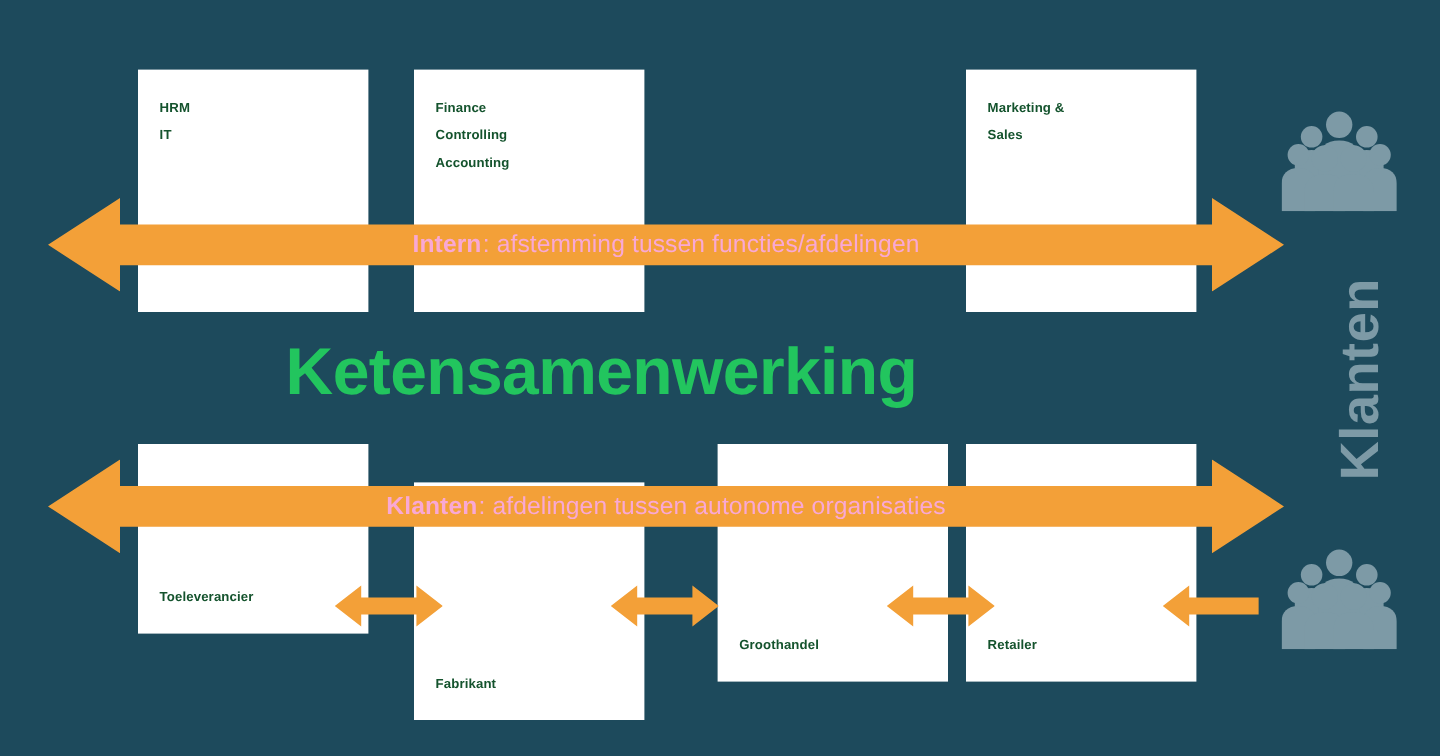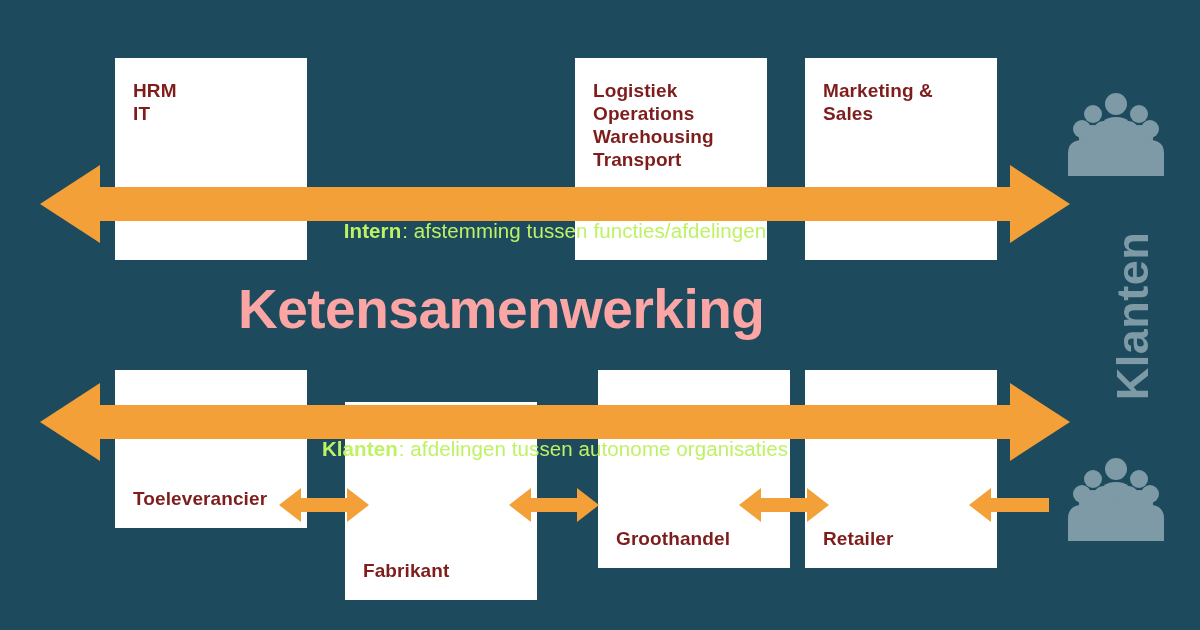--- a/index.html
+++ b/index.html
@@ -13,52 +13,52 @@
   .stage{position:absolute;inset:0;}
 
   
   .panel{
     position:absolute;
     background:#ffffff;
   }
   .panel .ptext{
     position:absolute;
     left:18px;
-    color:#7f1d1d;
+    color:#14532d;
     font-weight:700;
-    font-size:19px;
+    font-size:11px;
     line-height:23px;
     letter-spacing:.1px;
     white-space:pre-line;
   }
   .top-panel .ptext{top:21px;}
   .bot-panel .ptext{bottom:18px;font-weight:700;}
 
   
   .bigarrow{position:absolute;height:78px;}
   .bigarrow svg{display:block;width:100%;height:100%;}
   .bigarrow .label{
     position:absolute;
     top:0;left:0;right:0;bottom:0;
-    display:flex;align-items:flex-end;justify-content:center;
-    color:#bef264;
+    display:flex;align-items:center;justify-content:center;
+    color:#f9a8d4;
     font-size:20.5px;
     letter-spacing:.1px;
     pointer-events:none;
   }
   .bigarrow .label b{font-weight:700;margin-right:1px;}
 
   
   .smallarrow{position:absolute;height:46px;}
   .smallarrow svg{display:block;width:100%;height:100%;}
 
   
   .bigtitle{
     position:absolute;
-    color:#fca5a5;
+    color:#22c55e;
     font-weight:700;
     font-size:55px;
     letter-spacing:-.5px;
     white-space:nowrap;
   }
 
   
   .people{position:absolute;}
   .people svg{display:block;}
   .vlabel{
@@ -75,25 +75,24 @@
 </style>
 </head>
 <body>
 
 <div class="stage">
 
   <div class="panel top-panel" style="left:115px;top:58px;width:192px;height:202px;">
     <div class="ptext">HRM
 IT</div>
   </div>
-  <div class="panel top-panel" style="left:575px;top:58px;width:192px;height:202px;">
-    <div class="ptext">Logistiek
-Operations
-Warehousing
-Transport</div>
+  <div class="panel top-panel" style="left:345px;top:58px;width:192px;height:202px;">
+    <div class="ptext">Finance
+Controlling
+Accounting</div>
   </div>
   <div class="panel top-panel" style="left:805px;top:58px;width:192px;height:202px;">
     <div class="ptext">Marketing &amp;
 Sales</div>
   </div>
 
   <div class="bigarrow" style="left:40px;top:165px;width:1030px;">
     <svg viewBox="0 0 1030 78" preserveAspectRatio="none">
       <polygon points="0,39 60,0 60,22 970,22 970,0 1030,39 970,78 970,56 60,56 60,78" fill="#f3a038"></polygon>
     </svg>

